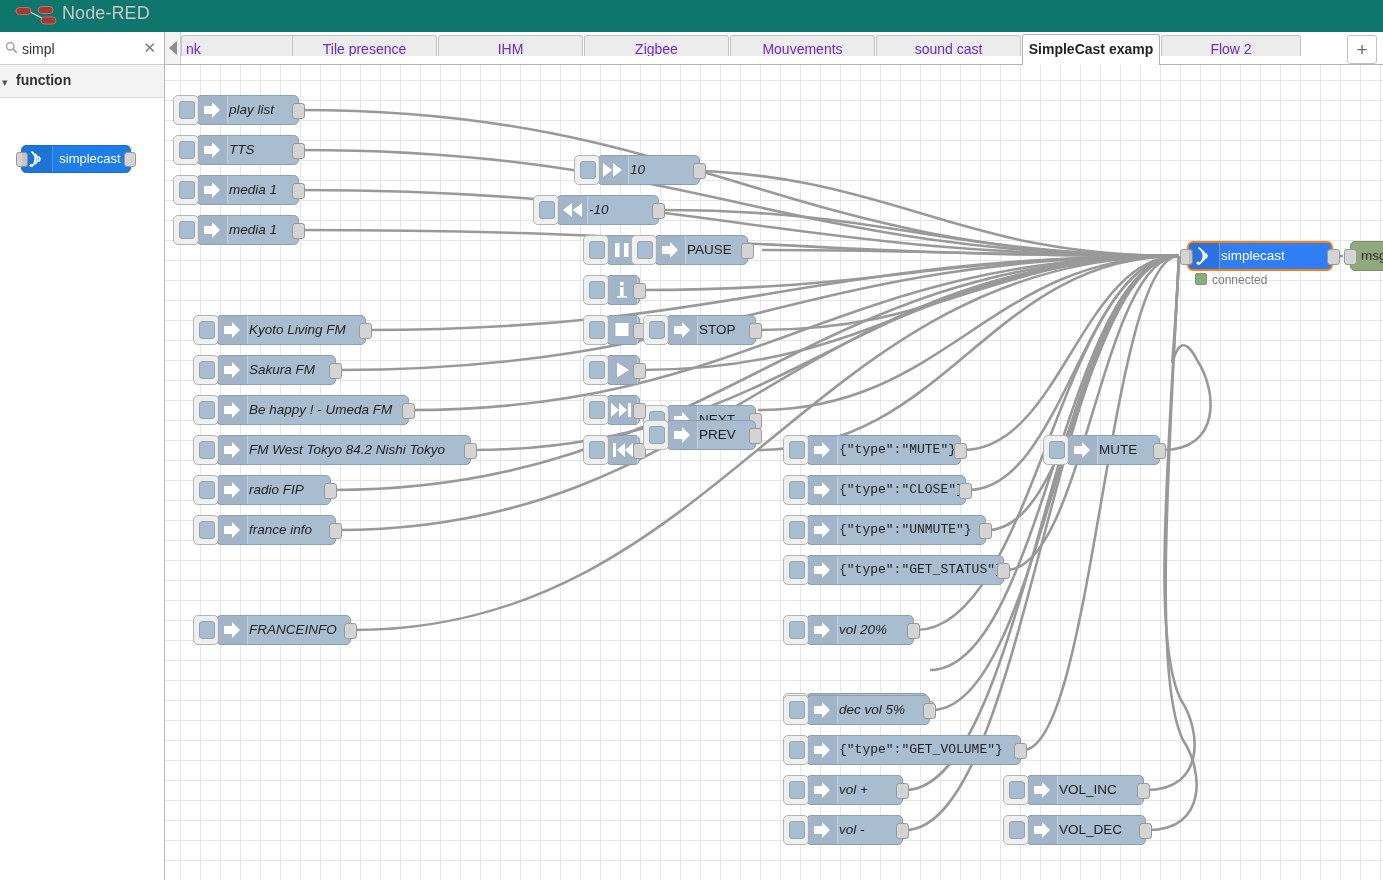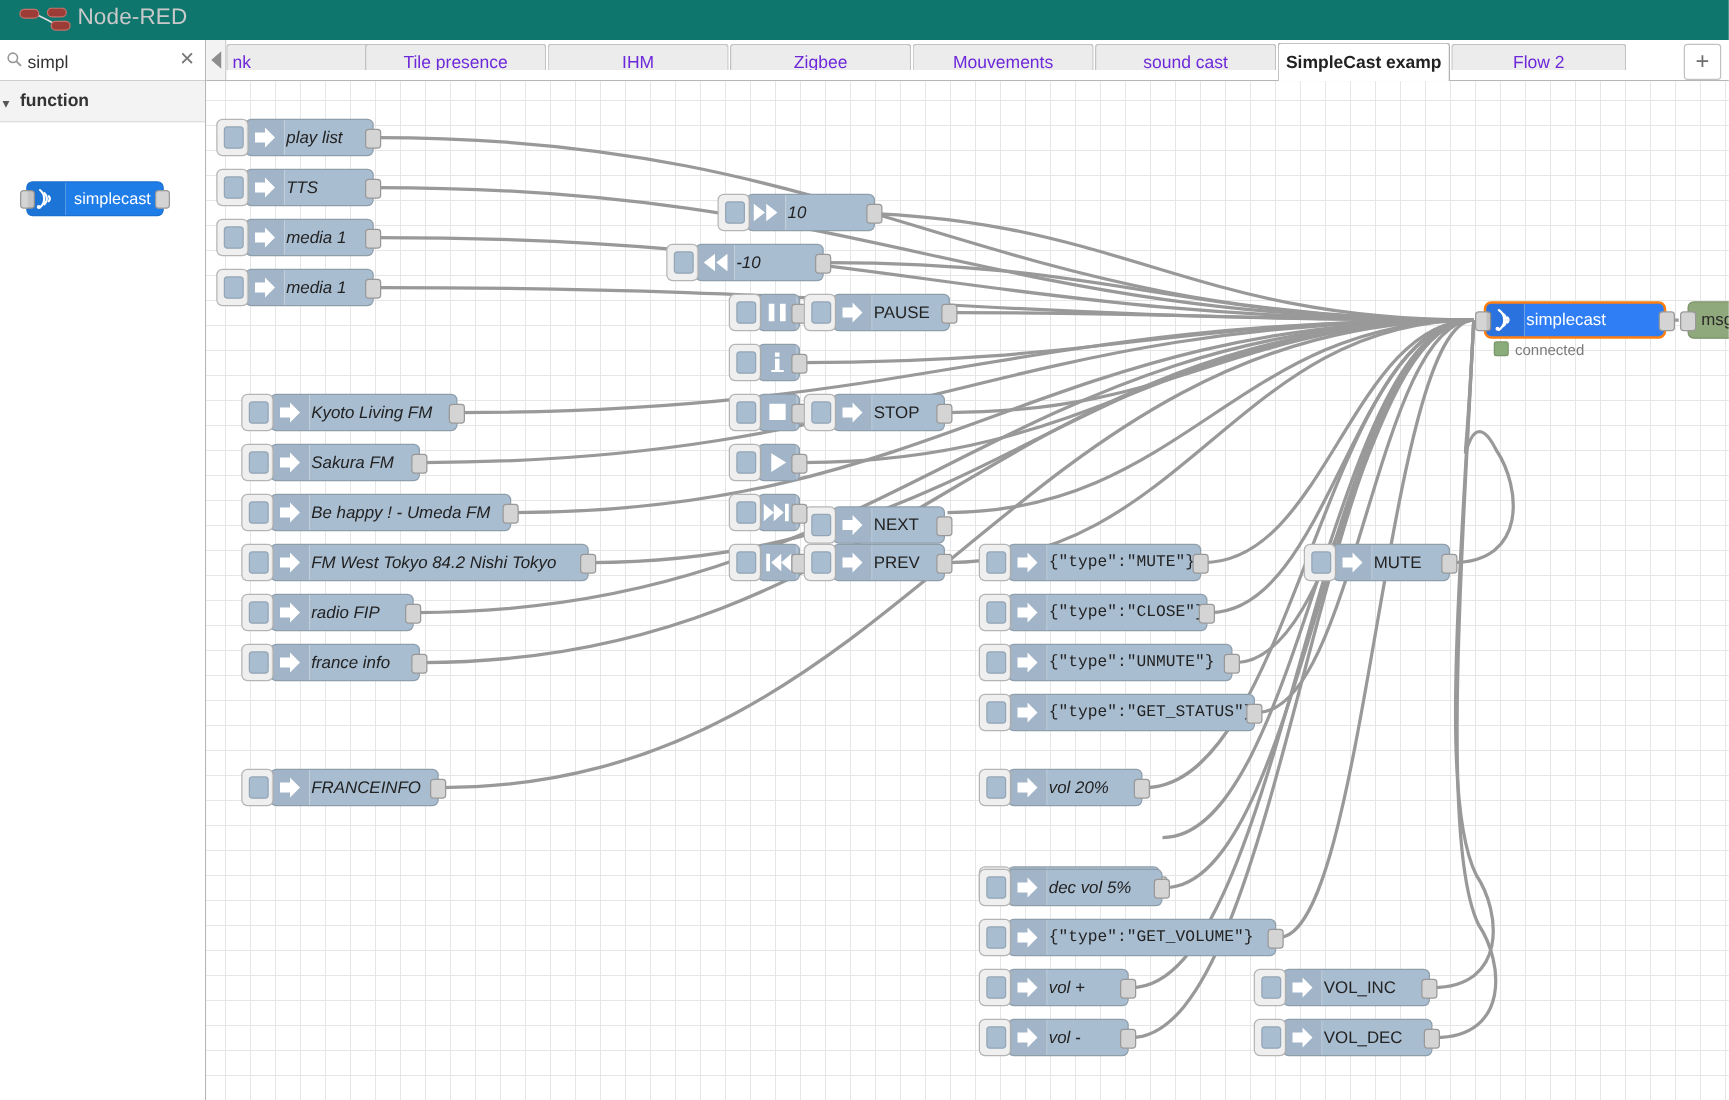--- a/index.html
+++ b/index.html
@@ -366,21 +366,21 @@
           <i></i>
         </div>
         <div class="nicon">
           <svg viewBox="0 0 30 28" width="30" height="28" class="gl">
             <rect x="8" y="7" width="4.5" height="14" fill="#ffffff"></rect>
             <rect x="17" y="7" width="4.5" height="14" fill="#ffffff"></rect>
           </svg>
         </div>
         <div class="port out"></div>
       </div>
-      <div class="node" style="left: 501px; top: 170px; width: 94px;">
+      <div class="node" style="left: 489px; top: 170px; width: 94px;">
         <div class="injbtn">
           <i></i>
         </div>
         <div class="nicon">
           <svg viewBox="0 0 30 28" width="30" height="28" class="gl">
             <path d="M7 10 h8 v-4 l8 8 -8 8 v-4 h-8 z" fill="#ffffff"></path>
           </svg>
         </div>
         <div class="nlabel upper">PAUSE</div>
         <div class="port out"></div>
@@ -509,21 +509,21 @@
           <i></i>
         </div>
         <div class="nicon">
           <svg viewBox="0 0 30 28" width="30" height="28" class="gl">
             <path d="M26 7 l-8 7 8 7 z M18 7 l-8 7 8 7 z" fill="#ffffff"></path>
             <rect x="6" y="7" width="3" height="14" fill="#ffffff"></rect>
           </svg>
         </div>
         <div class="port out"></div>
       </div>
-      <div class="node" style="left: 501px; top: 370px; width: 90px; text-decoration: underline;">
+      <div class="node" style="left: 501px; top: 355px; width: 90px; text-decoration: underline;">
         <div class="injbtn">
           <i></i>
         </div>
         <div class="nicon">
           <svg viewBox="0 0 30 28" width="30" height="28" class="gl">
             <path d="M7 10 h8 v-4 l8 8 -8 8 v-4 h-8 z" fill="#ffffff"></path>
           </svg>
         </div>
         <div class="nlabel upper">PREV</div>
         <div class="port out"></div>

